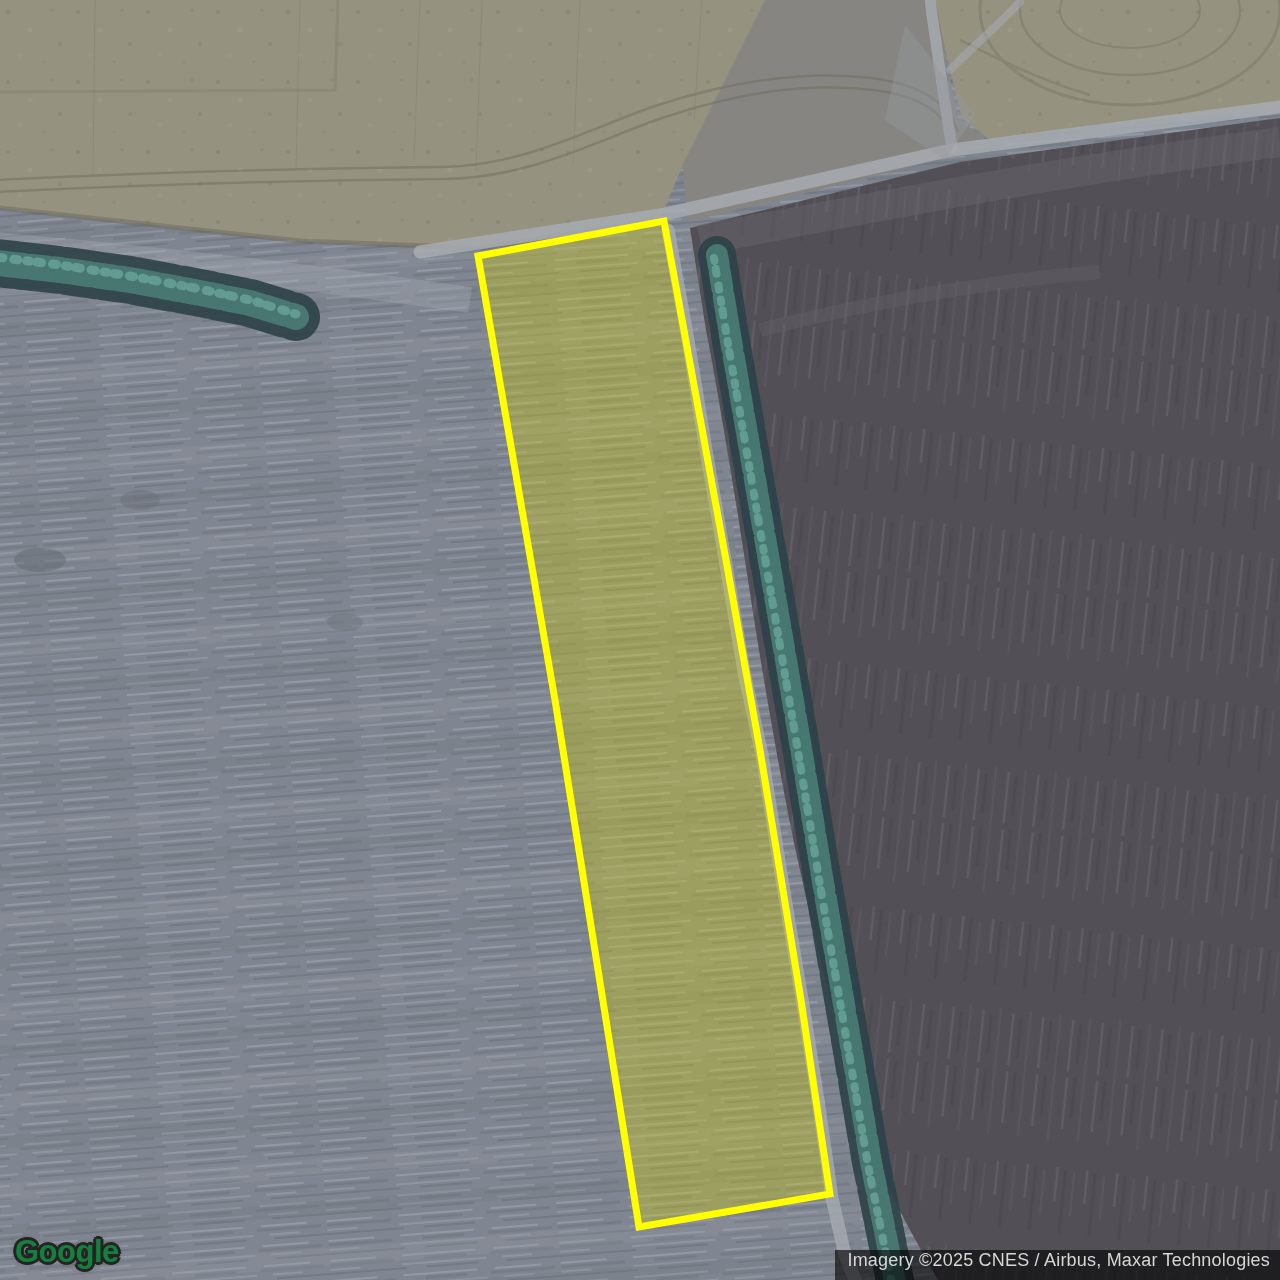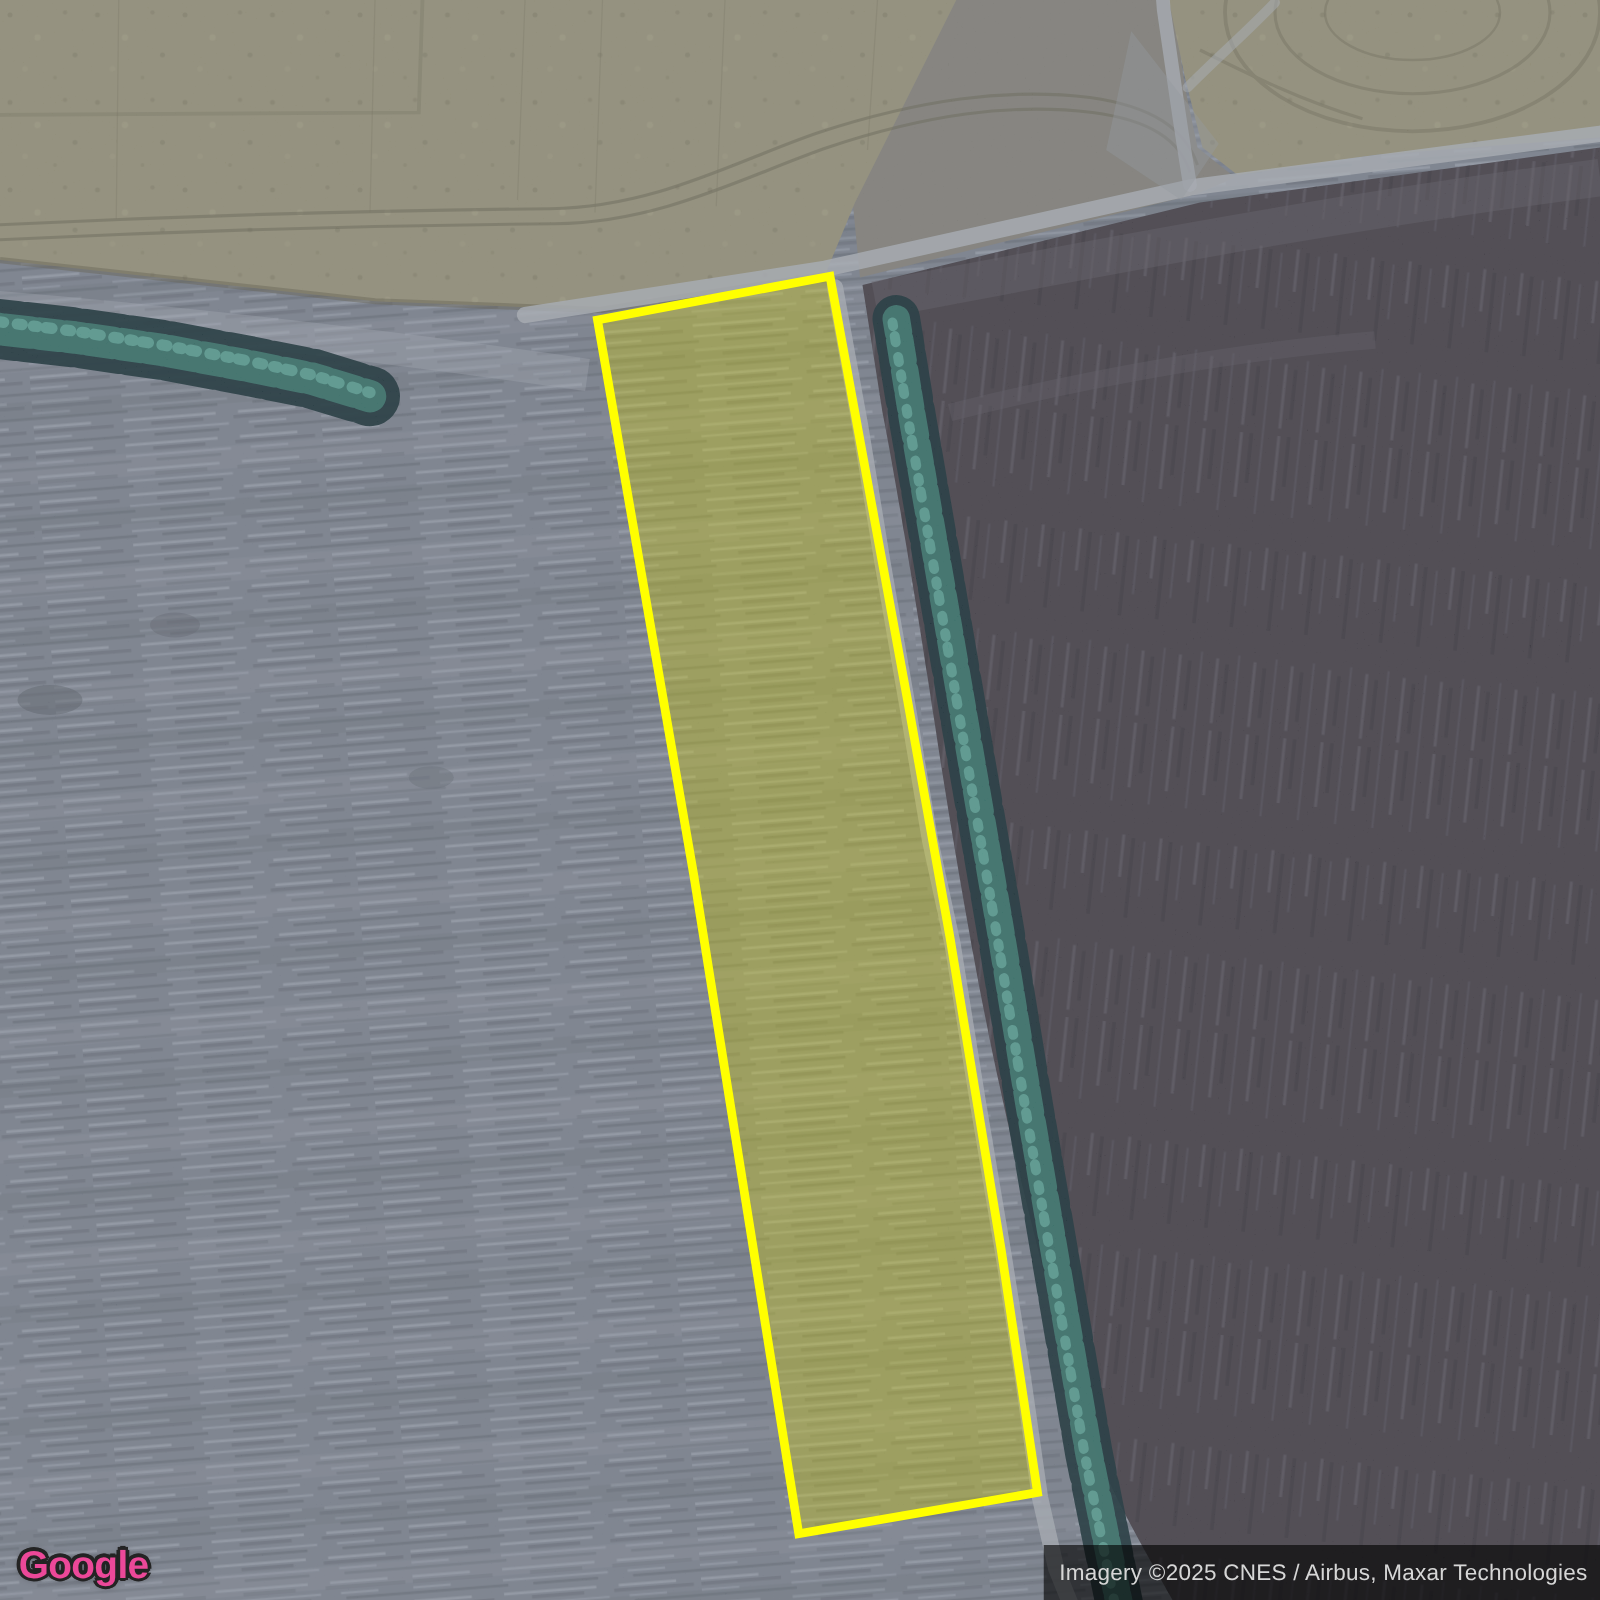--- a/index.html
+++ b/index.html
@@ -1,32 +1,32 @@
 <!DOCTYPE html>
 <html><head>
 <meta charset="utf-8">
 <style>
   html,body{margin:0;padding:0;background:#000;}
   #viewport{position:relative;width:1280px;height:1280px;overflow:hidden;
             font-family:"Liberation Sans",sans-serif;}
   #viewport svg{position:absolute;left:0;top:0;display:block;}
   .google-logo{
     position:absolute;left:15px;bottom:10px;z-index:30;
-    font-size:31px;font-weight:bold;letter-spacing:-0.5px;color:#ec4899;
+    font-size:31px;font-weight:bold;letter-spacing:-0.5px;color:#15803d;
     text-shadow:
       -2px -2px 0 #242424, 2px -2px 0 #242424,
       -2px  2px 0 #242424, 2px  2px 0 #242424,
       -3px  0   0 #242424, 3px  0   0 #242424,
        0   -3px 0 #242424, 0    3px 0 #242424,
        0    0   6px rgba(0,0,0,.55);
     cursor:pointer;user-select:none;
   }
   .attribution-bar{
-    position:absolute;right:0;bottom:0;z-index:30;height:44px;
-    display:flex;align-items:center;padding:0 10px 0 12px;
+    position:absolute;right:0;bottom:0;z-index:30;height:30px;
+    display:flex;align-items:flex-start;padding:0 10px 0 12px;
     background:rgba(0,0,0,0.62);color:#d6d6d6;font-size:18px;letter-spacing:.2px;
     white-space:nowrap;
   }
 </style>
 </head>
 <body>
 
 <div id="viewport">
 
   <svg width="1280" height="1280" viewBox="0 0 1280 1280" aria-hidden="true">

